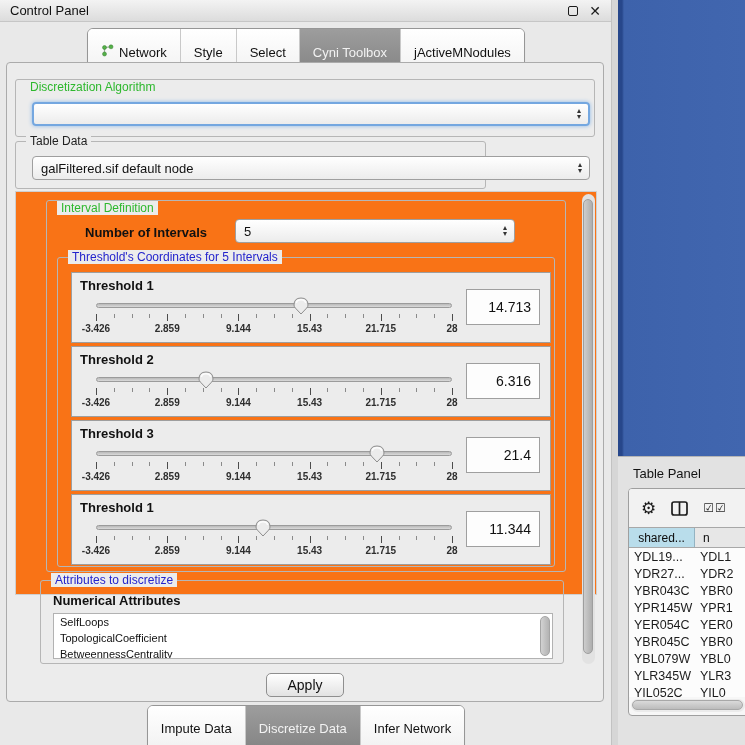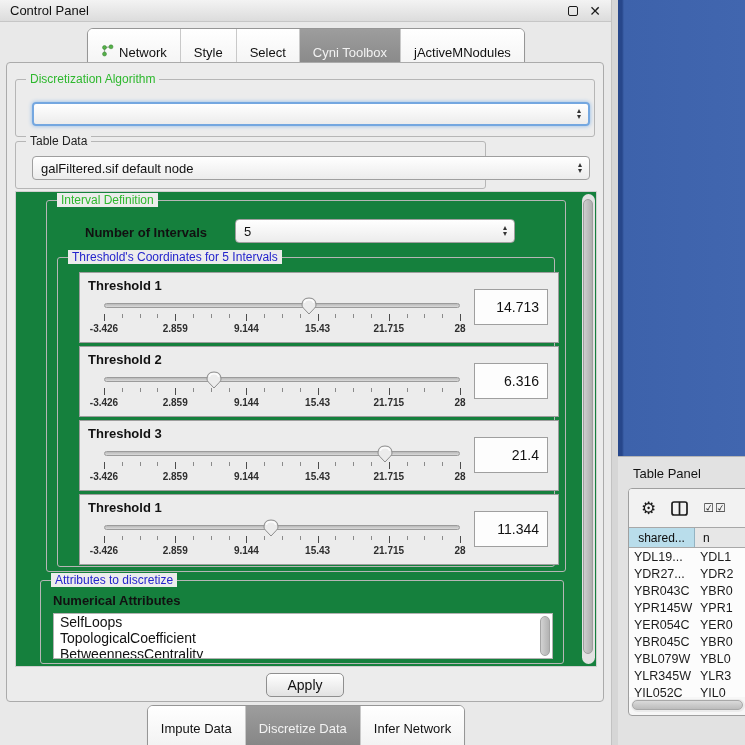--- a/index.html
+++ b/index.html
@@ -21,45 +21,45 @@
   .seg-tab { display:flex; align-items:center; gap:5px; padding:15px 13px; font-size:13px; color:#111;
     background:linear-gradient(#ffffff,#f1f1f1); border-left:1px solid #c9c9c9; cursor:pointer; white-space:nowrap; }
   .seg-tab:first-child { border-left:none; }
   .seg-tab.sel { background:linear-gradient(#9d9d9d,#838383); color:#f2f2f2; }
 
   .content { position:absolute; left:6px; top:62px; width:598px; height:640px; background:#ececec;
     border:1px solid #ababab; border-radius:4px; }
 
   .group { position:absolute; border:1px solid #b6b6b6; border-radius:3px; }
   .group-title { position:absolute; top:-8px; left:10px; background:#ececec; padding:0 4px; font-size:12px; white-space:nowrap; }
-  .t-green { color:#2eb82e; } .t-blue { color:#2424cc; } .t-dim { color:#6b8f6b; }
+  .t-green { color:#2eb82e;margin-top:8px; } .t-blue { color:#2424cc; } .t-dim { color:#6b8f6b; }
 
   .combo { position:absolute; display:flex; align-items:center; height:24px; padding:0 4px 0 8px;
     border:1px solid #9f9f9f; border-radius:4px; background:linear-gradient(#ffffff,#ececec);
     font-size:13px; color:#111; cursor:pointer; }
   .combo .arrows { margin-left:auto; display:flex; flex-direction:column; align-items:center;
     font-size:8px; line-height:6px; color:#333; padding:0 3px; }
   .combo.focus-ring { border:2px solid #74a7e0; box-shadow:0 0 4px #8cb8e8; }
 
   .g-algo { left:8px; top:16px; width:580px; height:58px; }
   .g-tabledata { left:8px; top:78px; width:471px; height:48px; }
   .combo-algo { left:16px; top:22px; width:558px; }
   .combo-tabledata { left:16px; top:14px; width:558px; }
 
-  .scrollpane { position:absolute; left:8px; top:128px; width:582px; height:476px; border:1px solid #cfcfcf; background:#15803d; }
+  .scrollpane { position:absolute; left:8px; top:128px; width:582px; height:404px; border:1px solid #cfcfcf; background:#f97316; }
   .vscroll { position:absolute; right:1px; top:2px; width:13px; height:470px; background:#e2e2e2; border-radius:7px; }
   .vscroll .thumb { position:absolute; left:1px; top:5px; width:10px; height:455px;
     background:linear-gradient(90deg,#cdcdcd,#aeaeae); border:1px solid #9e9e9e; border-radius:6px; cursor:pointer; }
 
   .g-interval { left:30px; top:8px; width:520px; height:372px; }
   .noi-label { position:absolute; left:38px; top:24px; font-size:13px; font-weight:bold; color:#111; }
   .combo-noi { left:188px; top:18px; width:280px; }
   .g-thresholds { left:10px; top:56px; width:498px; height:310px; }
 
-  .th-panel { position:relative; margin:0 0 3px 21px; width:480px; height:71px;
+  .th-panel { position:relative; margin:0 0 3px 13px; width:480px; height:71px;
     border:1px solid #9e9e9e; background:#ececec; }
   .th-panel:first-of-type { margin-top:14px; }
   .th-label { position:absolute; left:8px; top:5px; font-size:13px; font-weight:bold; color:#111; }
   .slider { position:absolute; left:24px; top:30px; width:356px; height:7px; }
   .slider .track { width:100%; height:5px; border:1px solid #9b9b9b; border-radius:3px;
     background:linear-gradient(#b9b9b9,#dadada); }
   .slider .thumb-svg { position:absolute; top:-6px; margin-left:-8px; cursor:pointer; }
   .ticks { position:absolute; left:24px; top:41px; width:356px; height:8px; }
   .tick { position:absolute; width:1px; background:#6d6d6d; }
   .tick.major { height:7px; background:#4c4c4c; }
@@ -67,21 +67,21 @@
   .tick-labels { position:absolute; left:24px; top:50px; width:356px; height:12px; }
   .tick-lab { position:absolute; transform:translateX(-50%); font-size:10px; font-weight:bold; color:#2e2e2e; white-space:nowrap; }
   .value-box { position:absolute; left:394px; top:16px; width:74px; height:36px; background:#fdfdfd;
     border:1px solid #9f9f9f; display:flex; align-items:center; justify-content:flex-end;
     padding-right:8px; font-size:14px; color:#111; }
 
   .g-attrs { left:24px; top:388px; width:524px; height:84px; }
   .attrs-heading { position:absolute; left:12px; top:12px; font-size:13px; font-weight:bold; color:#111; }
   .attr-list { position:absolute; left:12px; top:32px; width:500px; height:46px; background:#ffffff;
     border:1px solid #b2b2b2; overflow:hidden; }
-  .attr-item { font-size:14px; line-height:16px; padding-left:6px; color:#111; cursor:pointer; white-space:nowrap; }
+  .attr-item { font-size:11px; line-height:16px; padding-left:6px; color:#111; cursor:pointer; white-space:nowrap; }
   .attr-scroll { position:absolute; right:2px; top:2px; width:10px; height:40px;
     background:linear-gradient(90deg,#d2d2d2,#b3b3b3); border:1px solid #a5a5a5; border-radius:5px; cursor:pointer; }
 
   .apply-btn { position:absolute; left:50%; transform:translateX(-50%); top:610px; width:78px; height:24px;
     border:1px solid #8f8f8f; border-radius:5px; background:linear-gradient(#ffffff,#e2e2e2);
     font-size:14px; color:#111; display:flex; align-items:center; justify-content:center; cursor:pointer; }
 
   .mode-tabs { position:absolute; left:0; top:705px; width:612px; display:flex; justify-content:center; }
 
   

